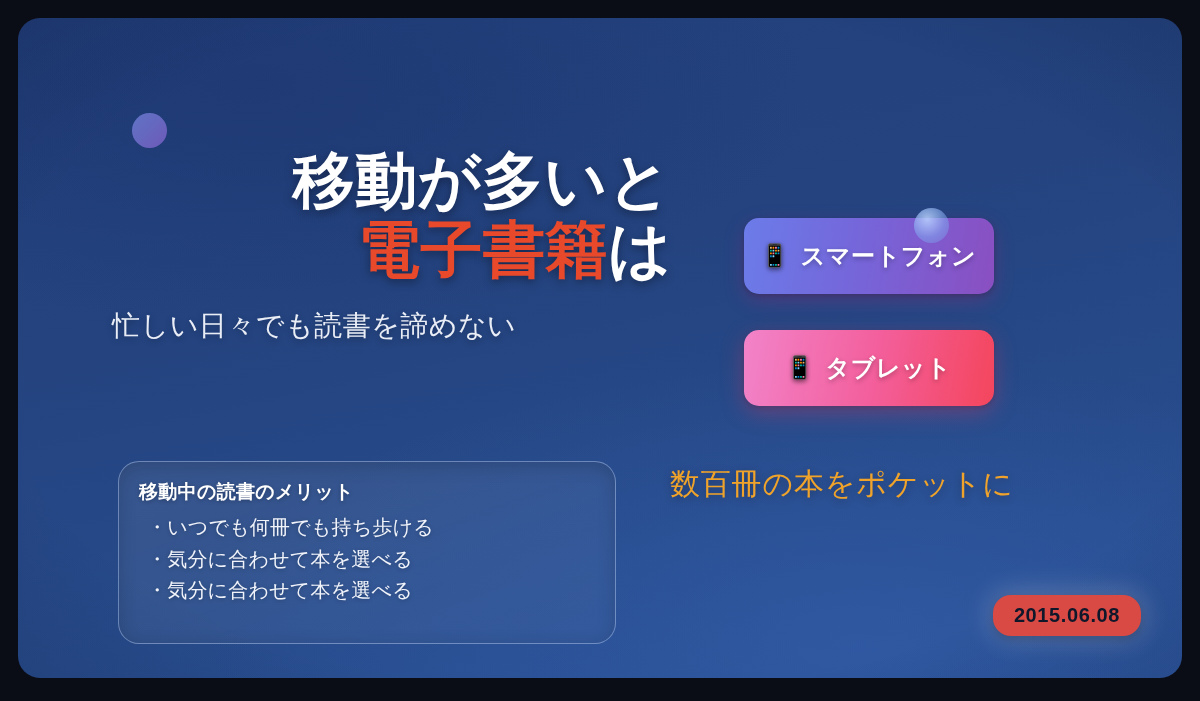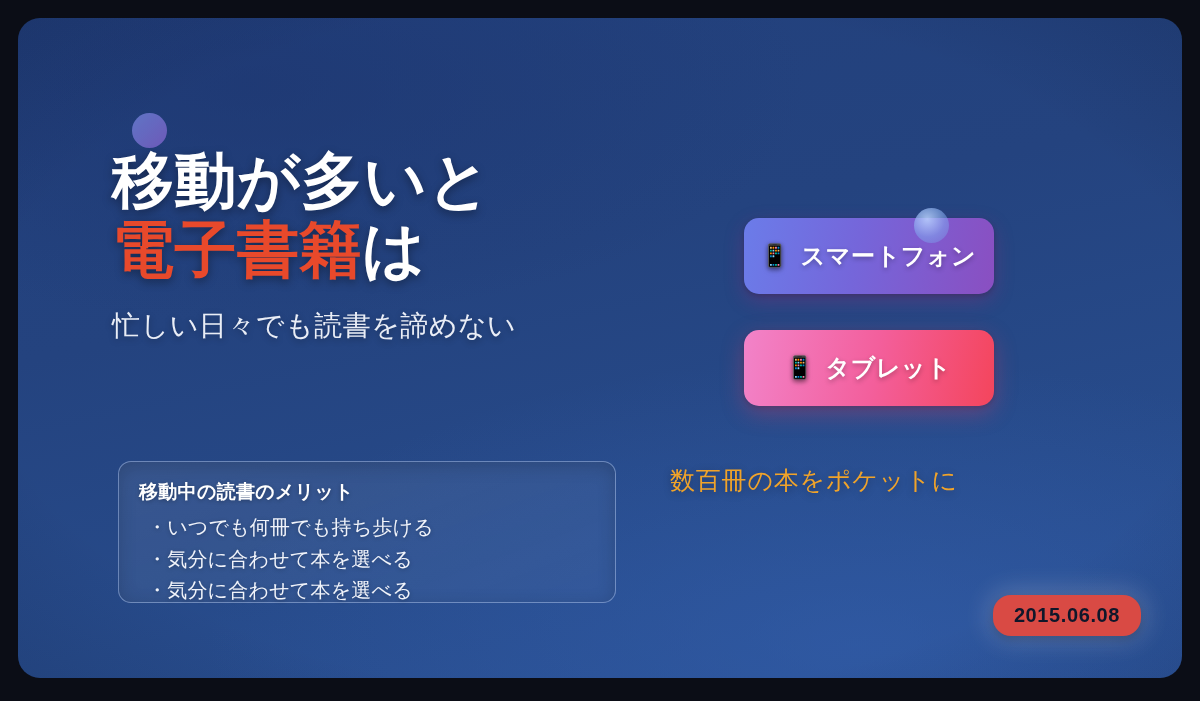--- a/index.html
+++ b/index.html
@@ -70,41 +70,41 @@
   }
 
   .headline {
     font-size: 62px;
     font-weight: 700;
     line-height: 1.12;
     color: #ffffff;
     letter-spacing: 0.5px;
     text-shadow: 0 3px 10px rgba(0,0,0,0.38);
   }
-  .headline .ln { display:block; white-space: nowrap; }
+  .headline .ln { display:block; white-space: nowrap; text-align: right; }
   .accent { color: #e8492b; }
 
   .subtitle {
     margin-top: 22px;
     font-size: 28px;
     font-weight: 400;
     color: #e9edf6;
     letter-spacing: 0.5px;
     text-shadow: 0 2px 7px rgba(0,0,0,0.33);
     white-space: nowrap;
   }
 
   
   .infocard {
     position: absolute;
     left: 100px;
     top: 443px;
     width: 498px;
-    height: 142px;
-    border-radius: 13px;
+    height: 183px;
+    border-radius: 21px;
     border: 1px solid rgba(190,210,245,0.42);
     background: linear-gradient(160deg, rgba(255,255,255,0.085) 0%, rgba(255,255,255,0.035) 100%);
     box-shadow: 0 4px 18px rgba(0,0,0,0.16) inset;
     padding: 17px 20px 0 20px;
     z-index: 4;
   }
   .infocard-title {
     font-size: 19px;
     font-weight: 700;
     color: #ffffff;
@@ -162,21 +162,21 @@
   .pill-tablet {
     margin-top: 36px;
     background: linear-gradient(100deg, #f283c9 0%, #f35f9c 52%, #f4455c 100%);
     box-shadow: 0 7px 22px rgba(230,60,100,0.34), 0 2px 5px rgba(0,0,0,0.20);
   }
 
   .tagline {
     position: absolute;
     left: 652px;
     top: 446px;
-    font-size: 25px;
+    font-size: 30px;
     font-weight: 400;
     color: #f0a32a;
     letter-spacing: 0.8px;
     white-space: nowrap;
     text-shadow: 0 2px 8px rgba(0,0,0,0.32);
     z-index: 4;
   }
 
   
   .date-badge {

